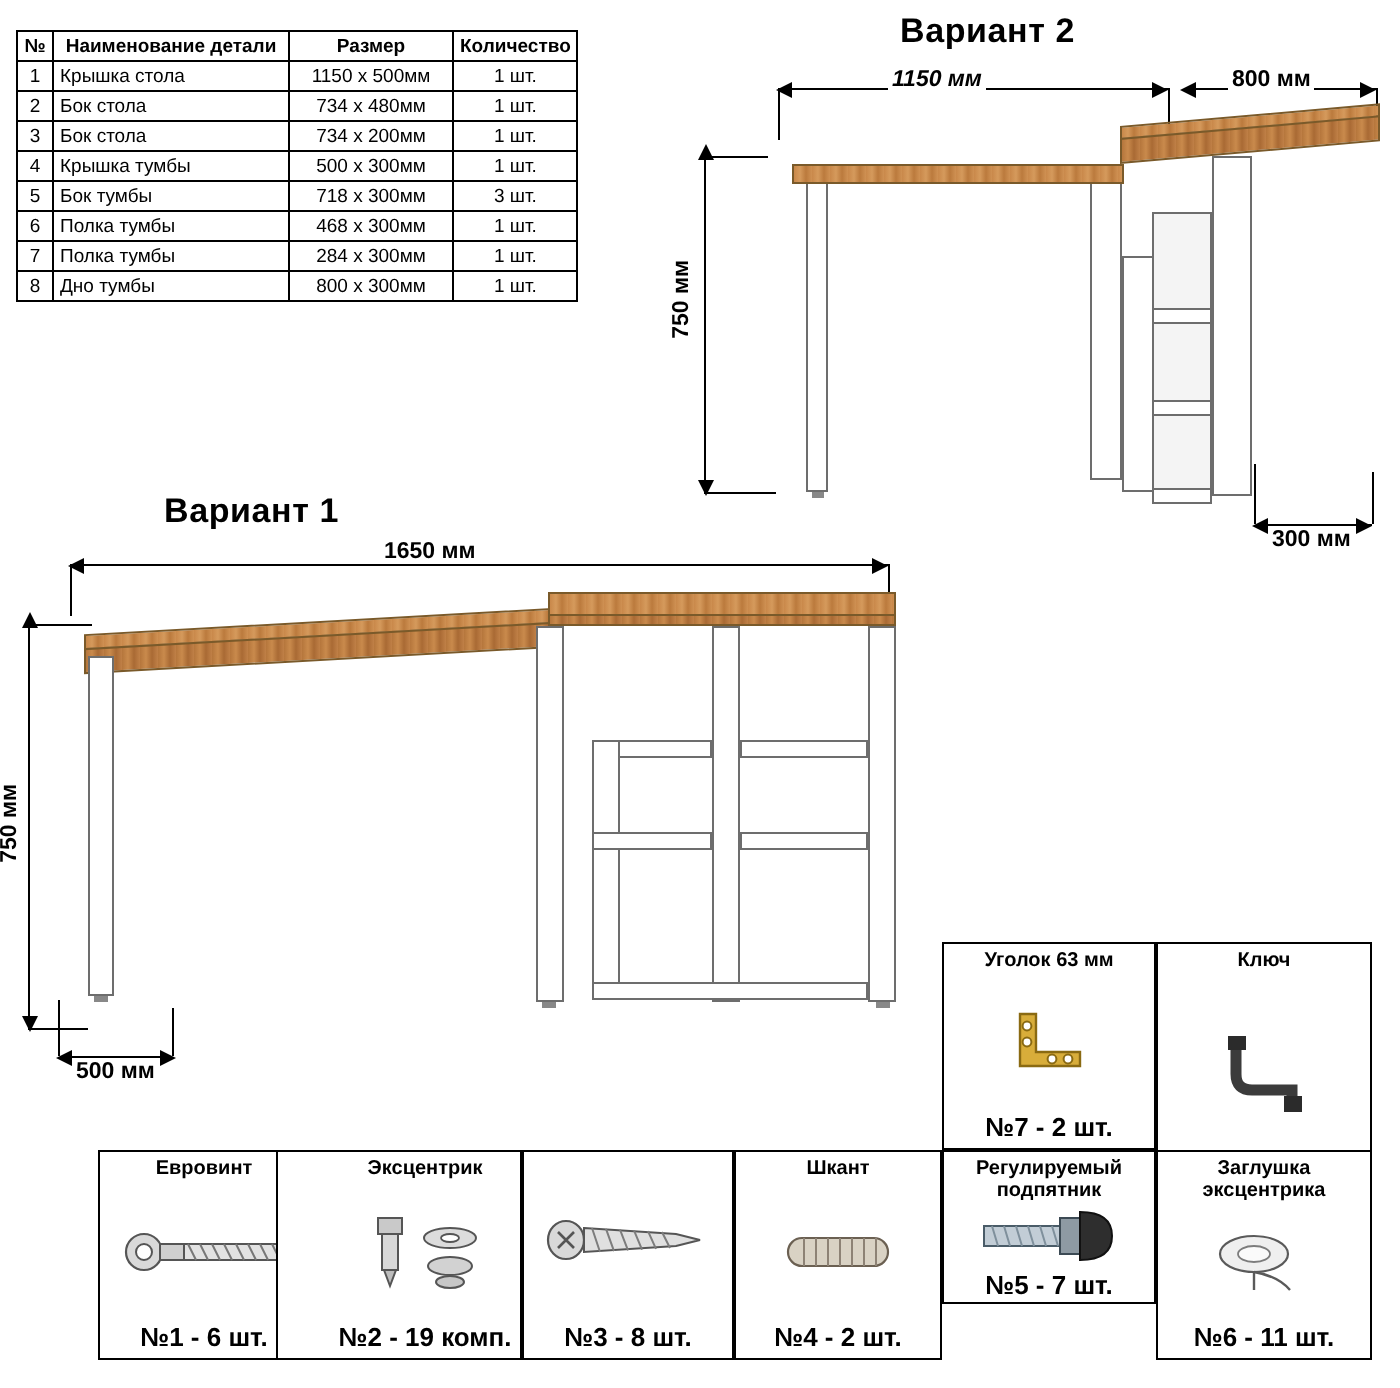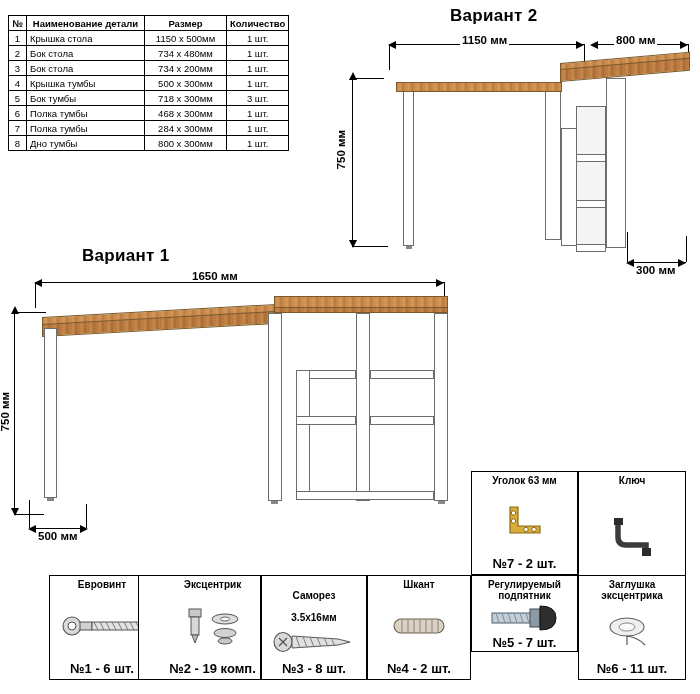--- a/index.html
+++ b/index.html
@@ -110,21 +110,21 @@
   </tbody>
 </table>
 
 <div class="heading abs" style="left:450px;top:6px;">Вариант 2</div>
 
 <div class="dimline h abs" style="left:390px;top:44px;width:194px;"></div>
 <div class="arrow arr-l abs" style="left:388px;top:41px;"></div>
 <div class="arrow arr-r abs" style="left:576px;top:41px;"></div>
 <div class="ext v abs" style="left:389px;top:44px;height:26px;"></div>
 <div class="ext v abs" style="left:584px;top:44px;height:22px;"></div>
-<div class="dimtext abs" style="left:460px;top:34px;">1150 мм</div>
+<div class="dimtext abs" style="left:444px;top:34px;font-style:italic;">1150 мм</div>
 
 <div class="dimline h abs" style="left:592px;top:44px;width:96px;"></div>
 <div class="arrow arr-l abs" style="left:590px;top:41px;"></div>
 <div class="arrow arr-r abs" style="left:680px;top:41px;"></div>
 <div class="ext v abs" style="left:688px;top:44px;height:22px;"></div>
 <div class="dimtext abs" style="left:614px;top:34px;">800 мм</div>
 
 <div class="dimline v abs" style="left:352px;top:78px;height:168px;"></div>
 <div class="arrow arr-u abs" style="left:349px;top:72px;"></div>
 <div class="arrow arr-d abs" style="left:349px;top:240px;"></div>
@@ -262,24 +262,20 @@
       <ellipse cx="52" cy="14" rx="13" ry="5" fill="#dcdcdc" stroke="#555" stroke-width="1"></ellipse>
       <ellipse cx="52" cy="14" rx="4.5" ry="2" fill="#fff" stroke="#555" stroke-width="0.9"></ellipse>
       <ellipse cx="52" cy="28" rx="11" ry="4.5" fill="#d2d2d2" stroke="#555" stroke-width="1"></ellipse>
       <ellipse cx="52" cy="36" rx="7" ry="3" fill="#c7c7c7" stroke="#555" stroke-width="1"></ellipse>
     </svg>
   </div>
   <div class="hw-qty">№2 - 19 комп.</div>
 </div>
 
 <div class="hw" style="left:261px;top:575px;width:106px;height:105px;">
-  <div class="hw-title" style="white-space:pre-line;">
-    <span>Саморез</span><br>
-    <span>3.5х16мм</span>
-  </div>
   <div class="hw-art">
     <svg width="84" height="26" viewBox="0 0 84 26">
       <ellipse cx="11" cy="13" rx="9" ry="9.5" fill="#d9d9d9" stroke="#555" stroke-width="1.1"></ellipse>
       <path d="M7 9 L15 17 M15 9 L7 17" stroke="#555" stroke-width="1.3"></path>
       <path d="M20 7 L66 10 L78 13 L66 16 L20 19 Z" fill="#e0e0e0" stroke="#555" stroke-width="1"></path>
       <path d="M24 7 l4 12 M31 7.4 l4 11.2 M38 7.8 l4 10.4 M45 8.2 l4 9.6 M52 8.6 l4 8.8 M59 9 l4 8" stroke="#7d7d7d" stroke-width="1"></path>
     </svg>
   </div>
   <div class="hw-qty">№3 - 8 шт.</div>
 </div>

